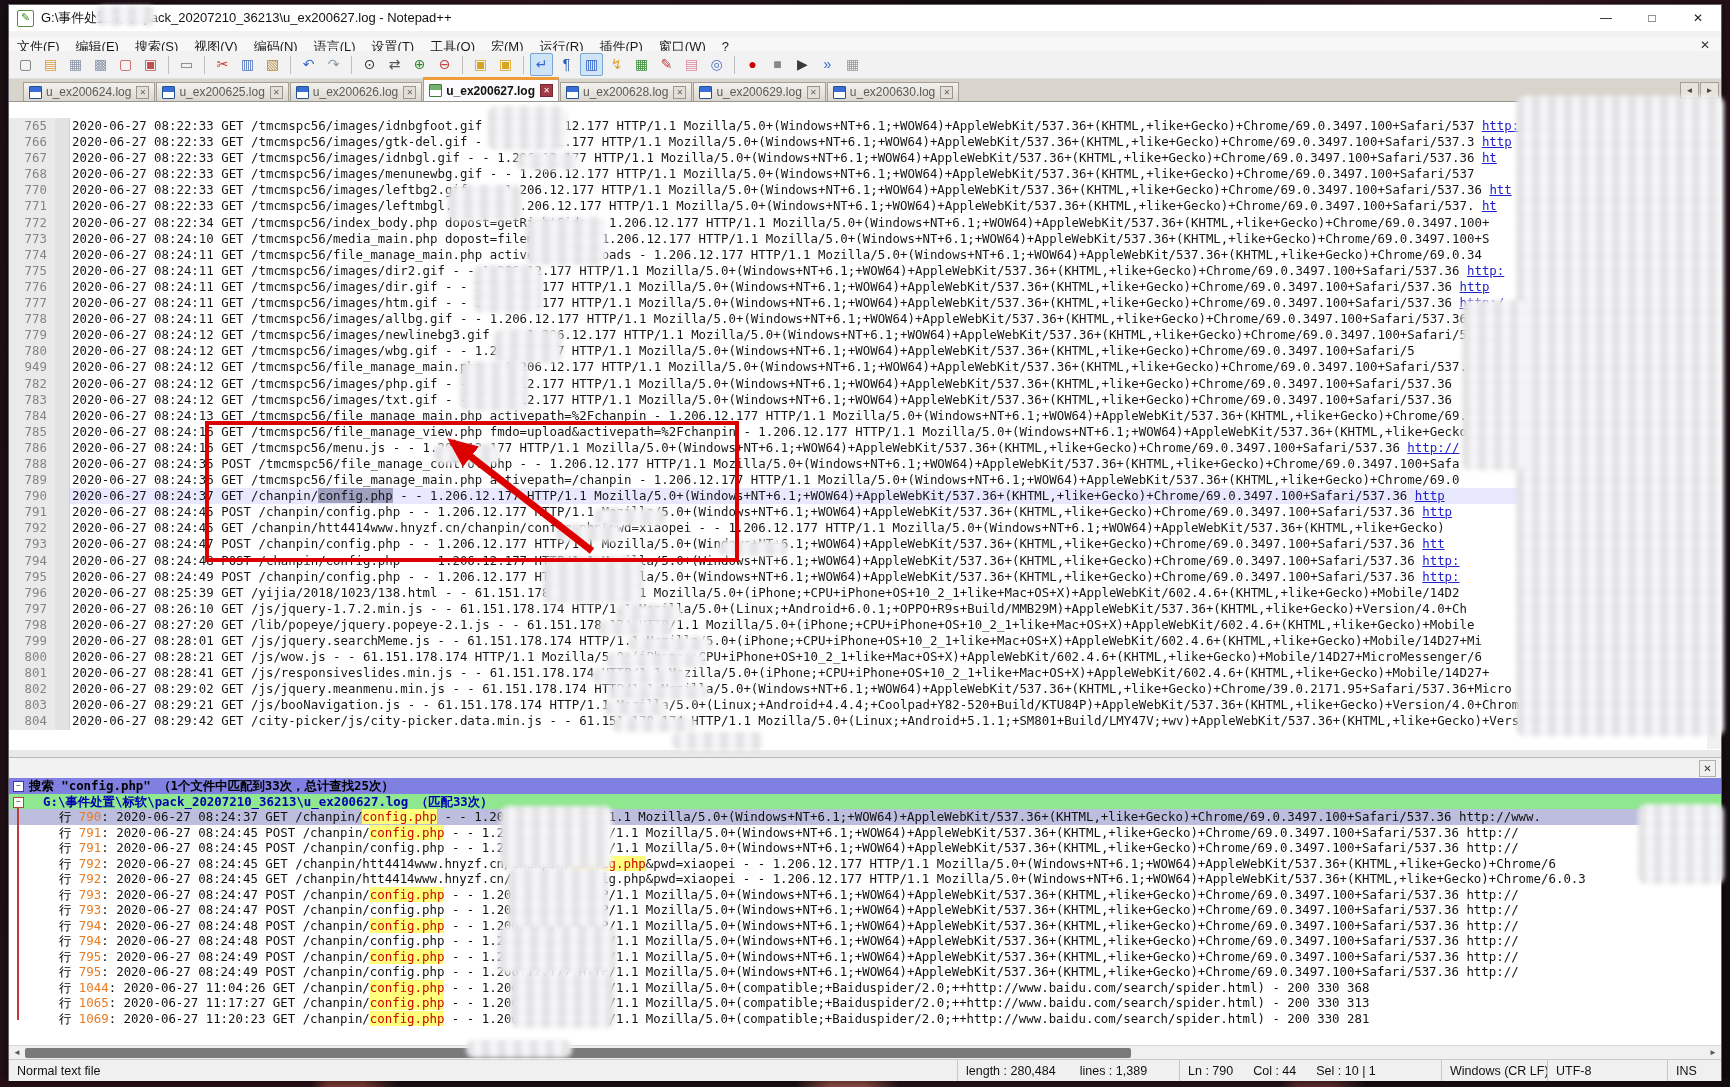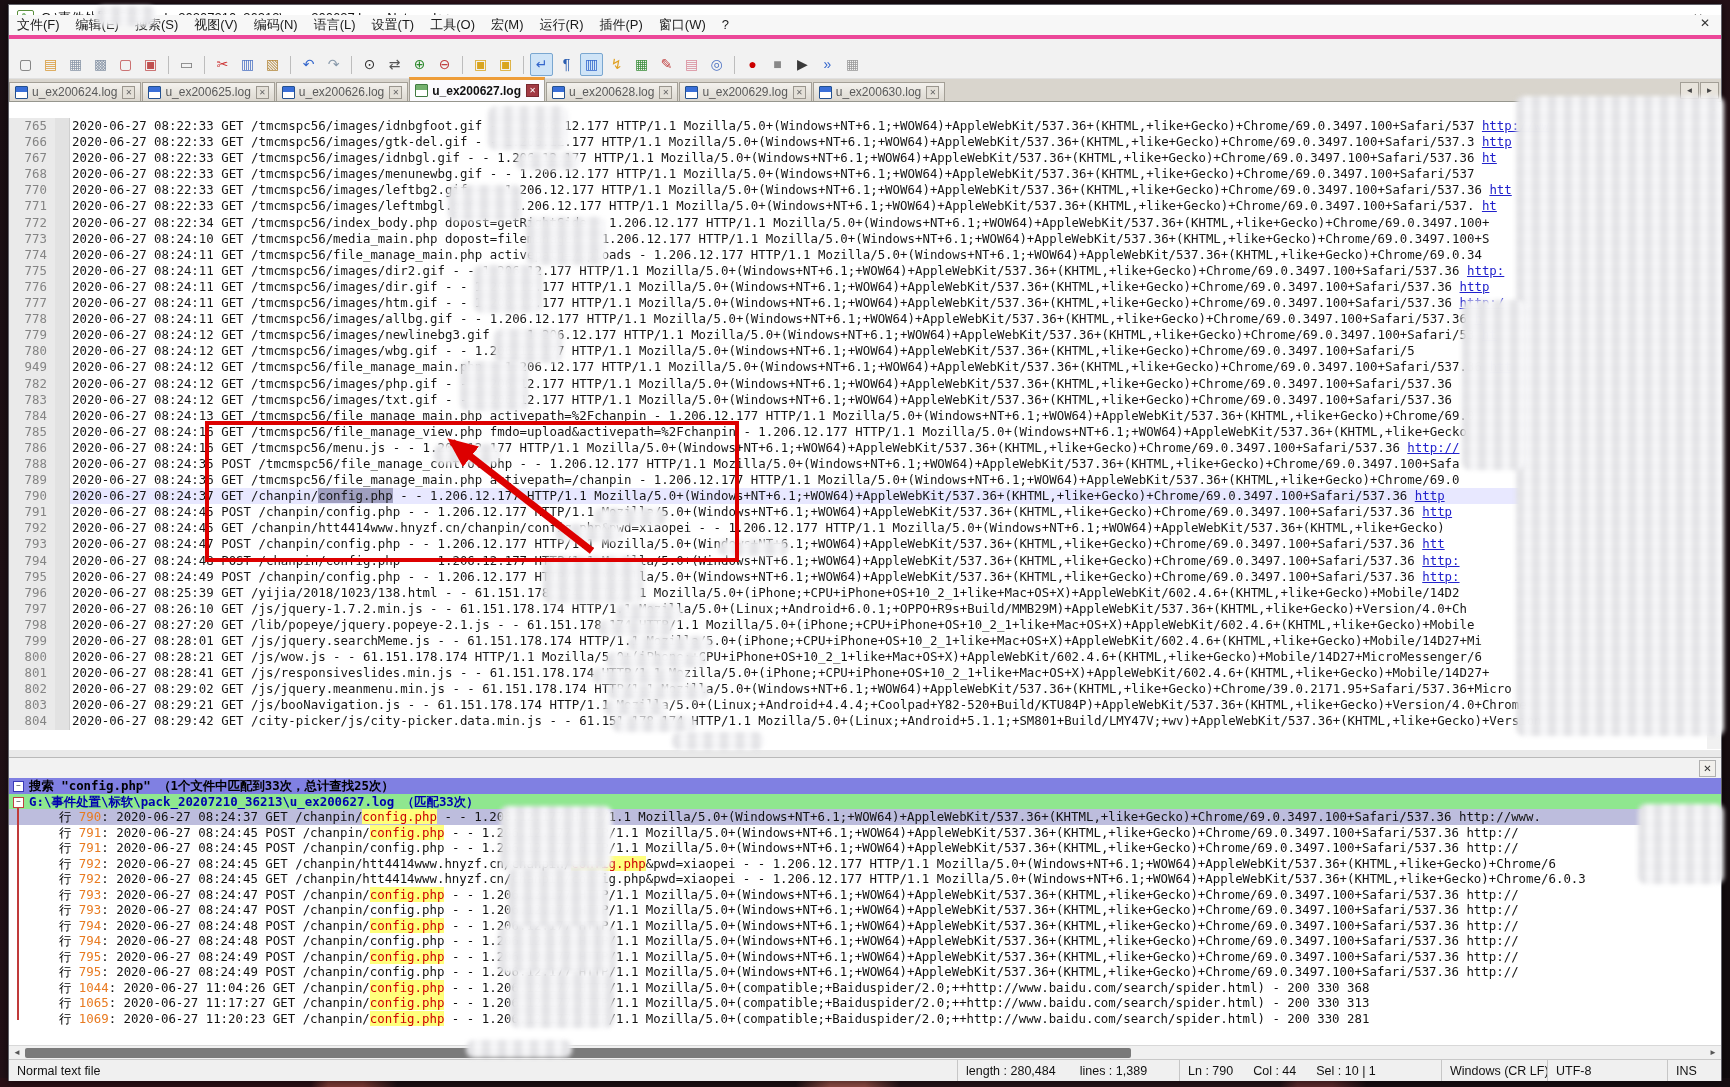--- a/index.html
+++ b/index.html
@@ -13,21 +13,21 @@
   #window{position:absolute;left:8px;top:4px;width:1714px;height:1077px;background:#f2f2f2;
     border:1px solid #62626a;box-sizing:border-box;box-shadow:0 0 8px rgba(0,0,0,.6);}
   
   .titlebar{position:absolute;left:0;top:0;width:100%;height:26px;background:#ffffff;display:flex;align-items:center;}
   .np-icon{width:15px;height:15px;margin:0 7px 0 8px;background:#fff;border:1px solid #5a8f3c;border-radius:2px;
     color:#3f8f2f;font-size:11px;line-height:13px;text-align:center;flex:none;}
   .title-text{font-size:13px;color:#111;white-space:pre;}
   .win-controls{position:absolute;right:0;top:0;height:26px;display:flex;}
   .win-btn{width:46px;height:26px;text-align:center;line-height:26px;font-size:12px;color:#222;}
   
-  .menubar{position:absolute;left:0;top:10px;width:100%;height:20px;background:#f7f7f7;display:flex;align-items:flex-start;
+  .menubar{position:absolute;left:0;top:32px;width:100%;height:20px;background:#f7f7f7;display:flex;align-items:flex-start;
     border-bottom:4px solid #ec4899;}
   .menu-item{padding:0 8px;font-size:13px;color:#1a1a1a;line-height:20px;white-space:pre;}
   .menu-close{position:absolute;right:8px;top:1px;font-size:12px;color:#333;width:16px;text-align:center;}
   
   .toolbar{position:absolute;left:0;top:46px;width:100%;height:28px;background:#f2f2f2;display:flex;align-items:center;
     padding-left:4px;box-sizing:border-box;border-bottom:1px solid #e0e0e0;}
   .tbtn{width:21px;height:21px;margin:0 1px;border:1px solid transparent;border-radius:2px;
     font-size:14px;line-height:20px;text-align:center;flex:none;}
   .tbtn.pressed{background:#cfe4f7;border-color:#7aa7d0;}
   .tsep{width:1px;height:18px;background:#bdbdbd;margin:0 5px;flex:none;}
@@ -68,21 +68,21 @@
   .sr-title{position:absolute;left:0;top:753px;width:100%;height:20px;background:#e9e7e2;
     border-top:1px solid #a8a8a8;border-bottom:1px solid #c9c7c2;box-sizing:border-box;
     font-size:12.5px;color:#222;line-height:19px;padding-left:6px;}
   .sr-close{position:absolute;right:5px;top:755px;width:15px;height:15px;font-size:10px;line-height:15px;
     text-align:center;color:#333;border:1px solid #b0b0b0;background:#f2f0ec;}
   .sr-body{position:absolute;left:0;top:773px;width:100%;height:267px;background:#fff;overflow:hidden;
     font-family:"DejaVu Sans Mono","Liberation Mono",monospace;font-size:12.4px;}
   .sr-row1{height:15.5px;line-height:15.5px;background:#8080e2;color:#000;font-weight:bold;
     padding-left:20px;white-space:pre;overflow:hidden;}
   .sr-row2{height:15.5px;line-height:15.5px;background:#8fe78f;color:#0000b0;font-weight:bold;
-    padding-left:20px;white-space:pre;overflow:hidden;}
+    padding-left:34px;white-space:pre;overflow:hidden;}
   .collapse-box{position:absolute;width:9px;height:9px;background:#fff;font-size:8px;line-height:8px;
     text-align:center;color:#222;z-index:5;}
   .cb-blue{border:1px solid #3a3ab8;left:4px;top:776px;}
   .cb-red{border:1px solid #c04040;left:4px;top:792px;}
   .tree-line{position:absolute;left:8px;top:803px;width:2px;height:212px;background:#c03a3a;}
   .rrow{height:15.5px;line-height:15.5px;white-space:pre;overflow:hidden;padding-left:50px;color:#111;}
   .rrow.selrow{background:#bdbddd;}
   .rp{color:#000;}
   .rnum{color:#e87a20;}
   .rmatch{color:#cc0000;}
@@ -177,21 +177,21 @@
       <div class="tbtn" style="color: rgb(79, 116, 196);">◎</div>
       <div class="tsep"></div>
       <div class="tbtn" style="color: rgb(204, 0, 0);">●</div>
       <div class="tbtn" style="color: rgb(136, 136, 136);">■</div>
       <div class="tbtn" style="color: rgb(58, 58, 58);">▶</div>
       <div class="tbtn" style="color: rgb(51, 102, 204);">»</div>
       <div class="tbtn" style="color: rgb(153, 153, 153);">▦</div>
     </div>
 
   <div class="tabbar">
-    <div id="tabs" style="display:flex;align-items:flex-end;padding-left:0;">
+    <div id="tabs" style="display:flex;align-items:flex-end;padding-left:14px;">
         <div class="tab">
           <span class="floppy"></span>
           <span>u_ex200624.log</span>
           <span class="tclose">✕</span>
         </div>
         <div class="tab">
           <span class="floppy"></span>
           <span>u_ex200625.log</span>
           <span class="tclose">✕</span>
         </div>

